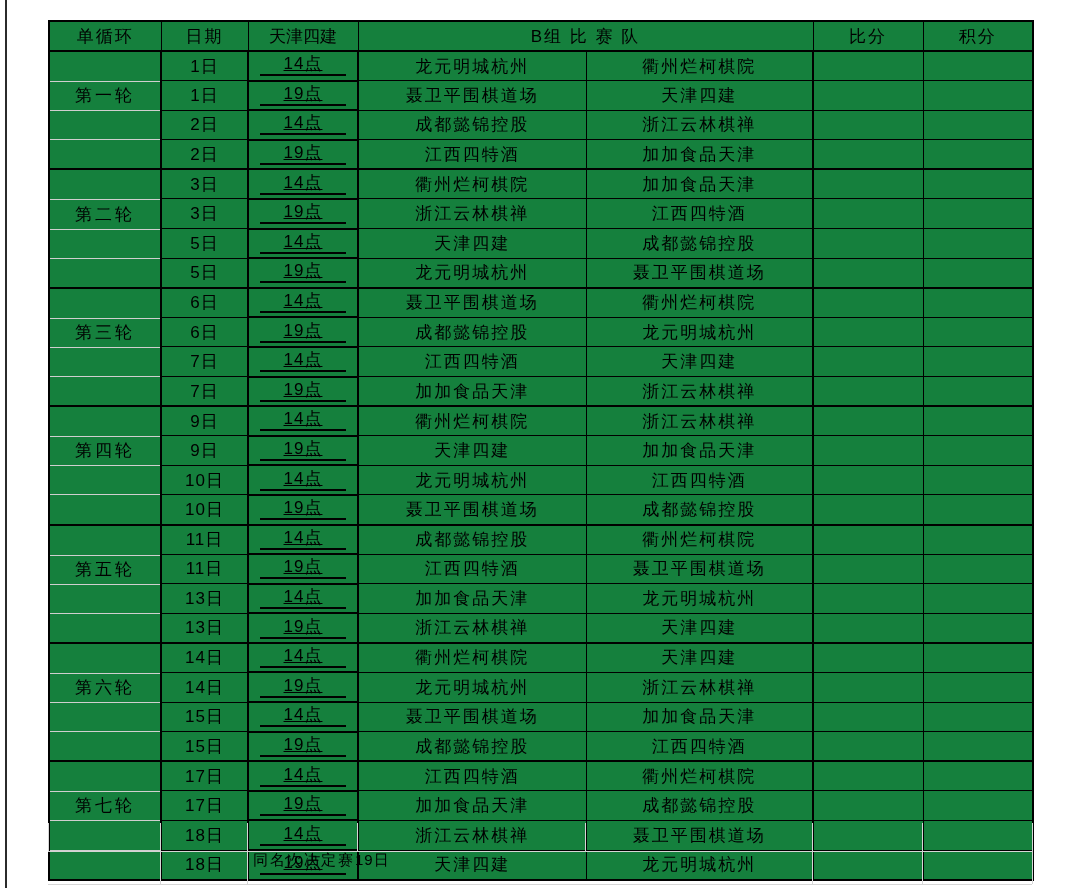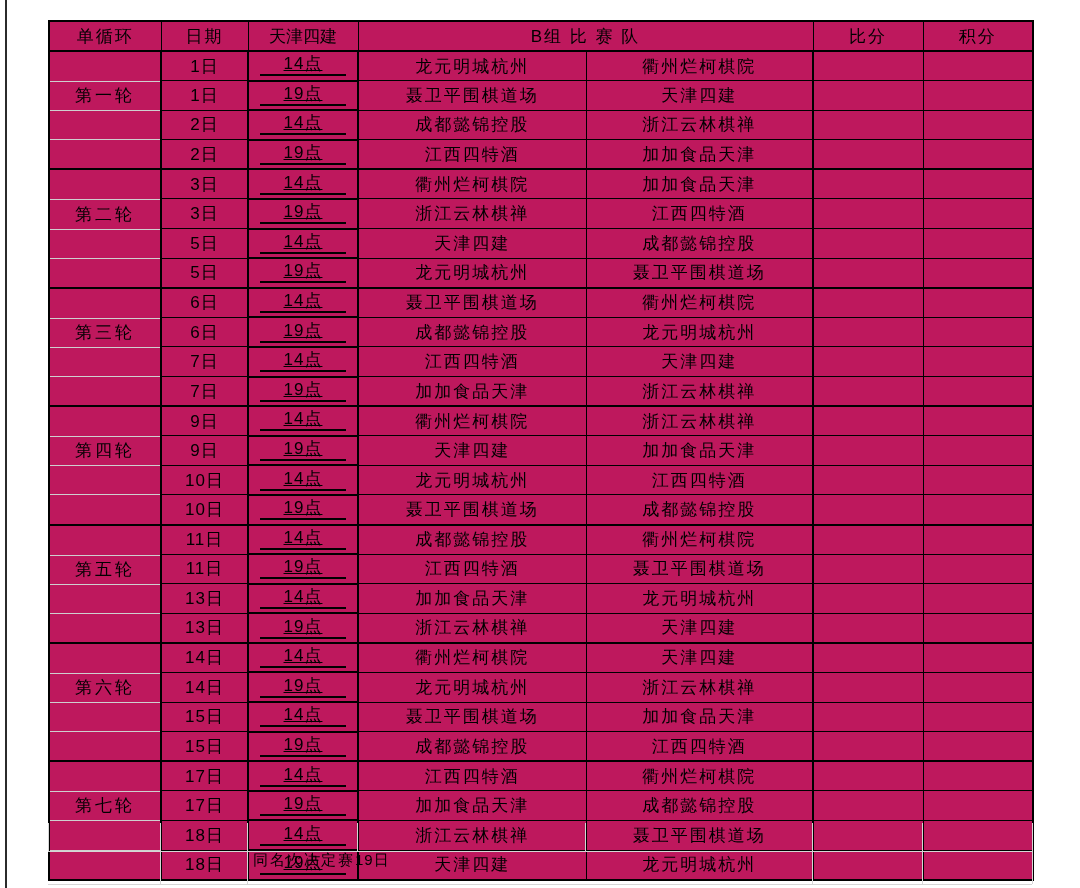--- a/index.html
+++ b/index.html
@@ -5,21 +5,21 @@
   html,body{margin:0;padding:0;}
   body{
     width:1080px;height:888px;position:relative;background:#ffffff;
     font-family:"Liberation Sans","DejaVu Sans",sans-serif;color:#000;
     overflow:hidden;
   }
   
   .sheet-edge{position:absolute;left:5px;top:0;width:2px;height:888px;background:#2b2b2b;}
 
   .tbl-wrap{position:absolute;left:48px;top:20px;}
-  table{border-collapse:collapse;table-layout:fixed;width:984px;border:2.5px solid #000;background:#be185d;}
+  table{border-collapse:collapse;table-layout:fixed;width:984px;border:2.5px solid #000;background:#15803d;}
   th,td{
     border:1.5px solid #000;text-align:center;vertical-align:middle;
     padding:0;font-size:17px;line-height:1;height:27.6px;
     white-space:nowrap;overflow:hidden;font-weight:normal;
   }
   thead tr{height:30px;}
   thead th{border-bottom:2px solid #000;letter-spacing:2px;}
   th.h-time{letter-spacing:0;}
 
   .round-cell{border:2.5px solid #000;position:relative;padding:0;margin-left:12px;}

